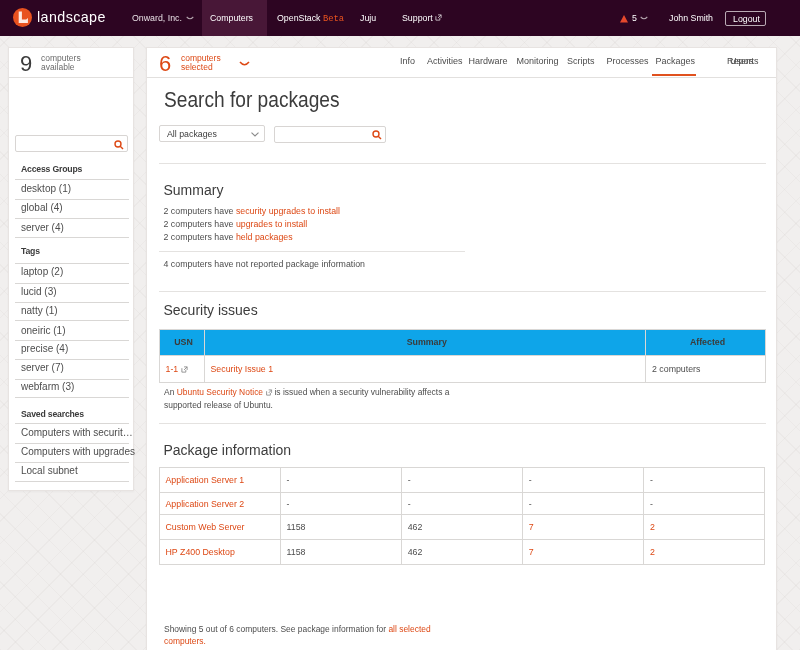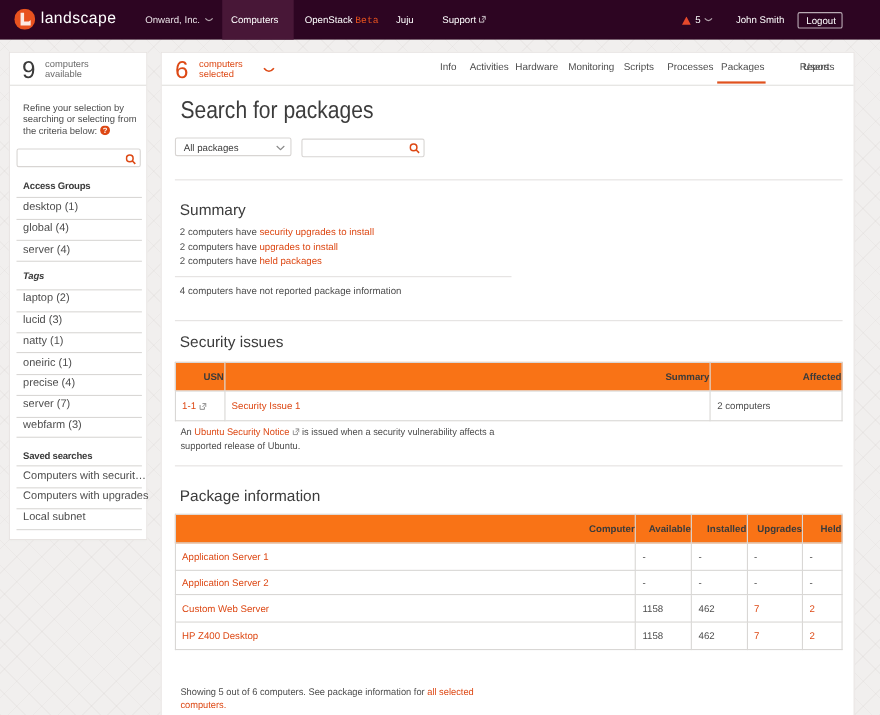--- a/index.html
+++ b/index.html
@@ -37,21 +37,21 @@
 .sitem { position:absolute; left:12px; font-size:10px; line-height:9px; color:#4d4d4d; white-space:nowrap; }
 .shead { position:absolute; left:12px; font-size:8.7px; line-height:9px; font-weight:bold; letter-spacing:-0.2px; color:#3b3b3b; white-space:nowrap; }
 
 
 .tabs span { position:absolute; font-size:9px; color:#4c4c4c; white-space:nowrap; }
 h1.pgt { position:absolute; font-size:22px; font-weight:normal; color:#3c3c3c; line-height:22px; transform:scaleX(0.87); transform-origin:0 0; white-space:nowrap; }
 h2.sec { position:absolute; font-size:14px; font-weight:normal; color:#3c3c3c; line-height:14px; }
 .body-txt { position:absolute; font-size:8.8px; line-height:13px; color:#4d4d4d; }
 .mline { position:absolute; border-bottom:1px solid #e4e2e0; }
 table.tb { position:absolute; border-collapse:collapse; table-layout:fixed; font-size:8.8px; color:#4d4d4d; background:#fff; }
-table.tb th { background:#f97316; font-weight:bold; text-align:right; color:#3b3b3b; border:1px solid #d9d7d5; padding:0 0 0 4px; }
+table.tb th { background:#0ea5e9; font-weight:bold; text-align:center; color:#3b3b3b; border:1px solid #d9d7d5; padding:0 0 0 4px; }
 table.tb td { border:1px solid #d9d7d5; padding:0 0 0 6px; }
 
 .inp { position:absolute; background:#fff; border:1px solid #d8d5d3; border-radius:2px; }
 </style>
 </head>
 <body>
 
 <div id="hdr">
   <svg class="abs" style="left:12.5px;top:8px;" width="19" height="19" viewBox="0 0 19 19">
     <circle cx="9.5" cy="9.5" r="9.5" fill="#e8521f"></circle>
@@ -83,42 +83,38 @@
   <div class="abs" style="left:725px;top:10.5px;width:41px;height:15px;border:1px solid #b9aab4;border-radius:2px;">
     <div class="htxt" style="left:7px;top:2.5px;color:#fff;">Logout</div>
   </div>
 </div>
 
 <div id="side" class="card">
   <div class="bignum" style="left:11px;top:5px;color:#3b3b3b;">9</div>
   <div class="smlbl" style="left:32px;top:6px;color:#6b6b6b;">computers<br>available</div>
   <div class="strip-border" style="top:29px;"></div>
 
-  <div class="body-txt" style="left:12px;top:45px;width:120px;font-size:8.6px;line-height:10.3px;">Refine your selection by<br>searching or selecting from<br>the criteria below: <svg width="9" height="9" viewBox="0 0 9 9" style="vertical-align:-1.5px;">
-        <circle cx="4.5" cy="4.5" r="4.5" fill="#dd4814"></circle>
-        <text x="4.5" y="6.8" font-size="7" font-weight="bold" fill="#fff" text-anchor="middle" font-family="Liberation Sans">?</text>
-      </svg></div>
 
   <div class="inp" style="left:6px;top:87px;width:113px;height:16.5px;">
     <svg class="abs" style="right:3px;top:3.5px;" width="10" height="10" viewBox="0 0 10 10">
         <circle cx="4" cy="4" r="3" fill="none" stroke="#dd4814" stroke-width="1.4"></circle>
         <path d="M6.2 6.2 L9 9" stroke="#dd4814" stroke-width="1.4"></path>
       </svg>
   </div>
 
   <div class="shead" style="top:116.5px;">Access Groups</div>
   <div class="sline" style="top:130.5px;"></div>
   <div class="sitem" style="top:135.6px;">desktop (1)</div>
   <div class="sline" style="top:150.5px;"></div>
   <div class="sitem" style="top:155.3px;">global (4)</div>
   <div class="sline" style="top:169.9px;"></div>
   <div class="sitem" style="top:175.1px;">server (4)</div>
   <div class="sline" style="top:189.2px;"></div>
 
-  <div class="shead" style="top:199px;font-style:italic;">Tags</div>
+  <div class="shead" style="top:199px;">Tags</div>
   <div class="sline" style="top:214.8px;"></div>
   <div class="sitem" style="top:219.3px;">laptop (2)</div>
   <div class="sline" style="top:234.9px;"></div>
   <div class="sitem" style="top:238.9px;">lucid (3)</div>
   <div class="sline" style="top:253.9px;"></div>
   <div class="sitem" style="top:257.5px;">natty (1)</div>
   <div class="sline" style="top:272.2px;"></div>
   <div class="sitem" style="top:277.5px;">oneiric (1)</div>
   <div class="sline" style="top:291.8px;"></div>
   <div class="sitem" style="top:295.8px;">precise (4)</div>
@@ -206,27 +202,20 @@
     </table>
   <div class="body-txt" style="left:16.5px;top:338.4px;line-height:12.2px;transform:scaleX(0.96);transform-origin:0 0;white-space:nowrap;">An <span class="lnk">Ubuntu Security Notice</span> <svg width="7" height="7" viewBox="0 0 8 8" style="vertical-align:-1px;">
         <path d="M1 2.5 L1 7 L5.5 7 L5.5 4.5 M3.5 1 L7 1 L7 4.5 M7 1 L3.5 4.5" fill="none" stroke="#8a8a8a" stroke-width="1"></path>
       </svg> is issued when a security vulnerability affects a<br>supported release of Ubuntu.</div>
 
   <div class="mline" style="left:12px;top:374.5px;width:607px;"></div>
 
   <h2 class="sec" style="left:16.5px;top:394.8px;">Package information</h2>
   <table class="tb" style="left:11.5px;top:419px;width:606.5px;">
     <tbody>
-        <tr style="height:26px;">
-          <th style="width:418.5px;">Computer</th>
-          <th style="width:51px;">Available</th>
-          <th style="width:50.5px;">Installed</th>
-          <th style="width:50.5px;">Upgrades</th>
-          <th style="width:36px;">Held</th>
-        </tr>
     <tr style="height:25px;">
           <td><span class="lnk">Application Server 1</span></td>
           <td>-</td>
           <td>-</td>
           <td>-</td>
           <td>-</td>
         </tr>
     <tr style="height:22px;">
           <td><span class="lnk">Application Server 2</span></td>
           <td>-</td>

